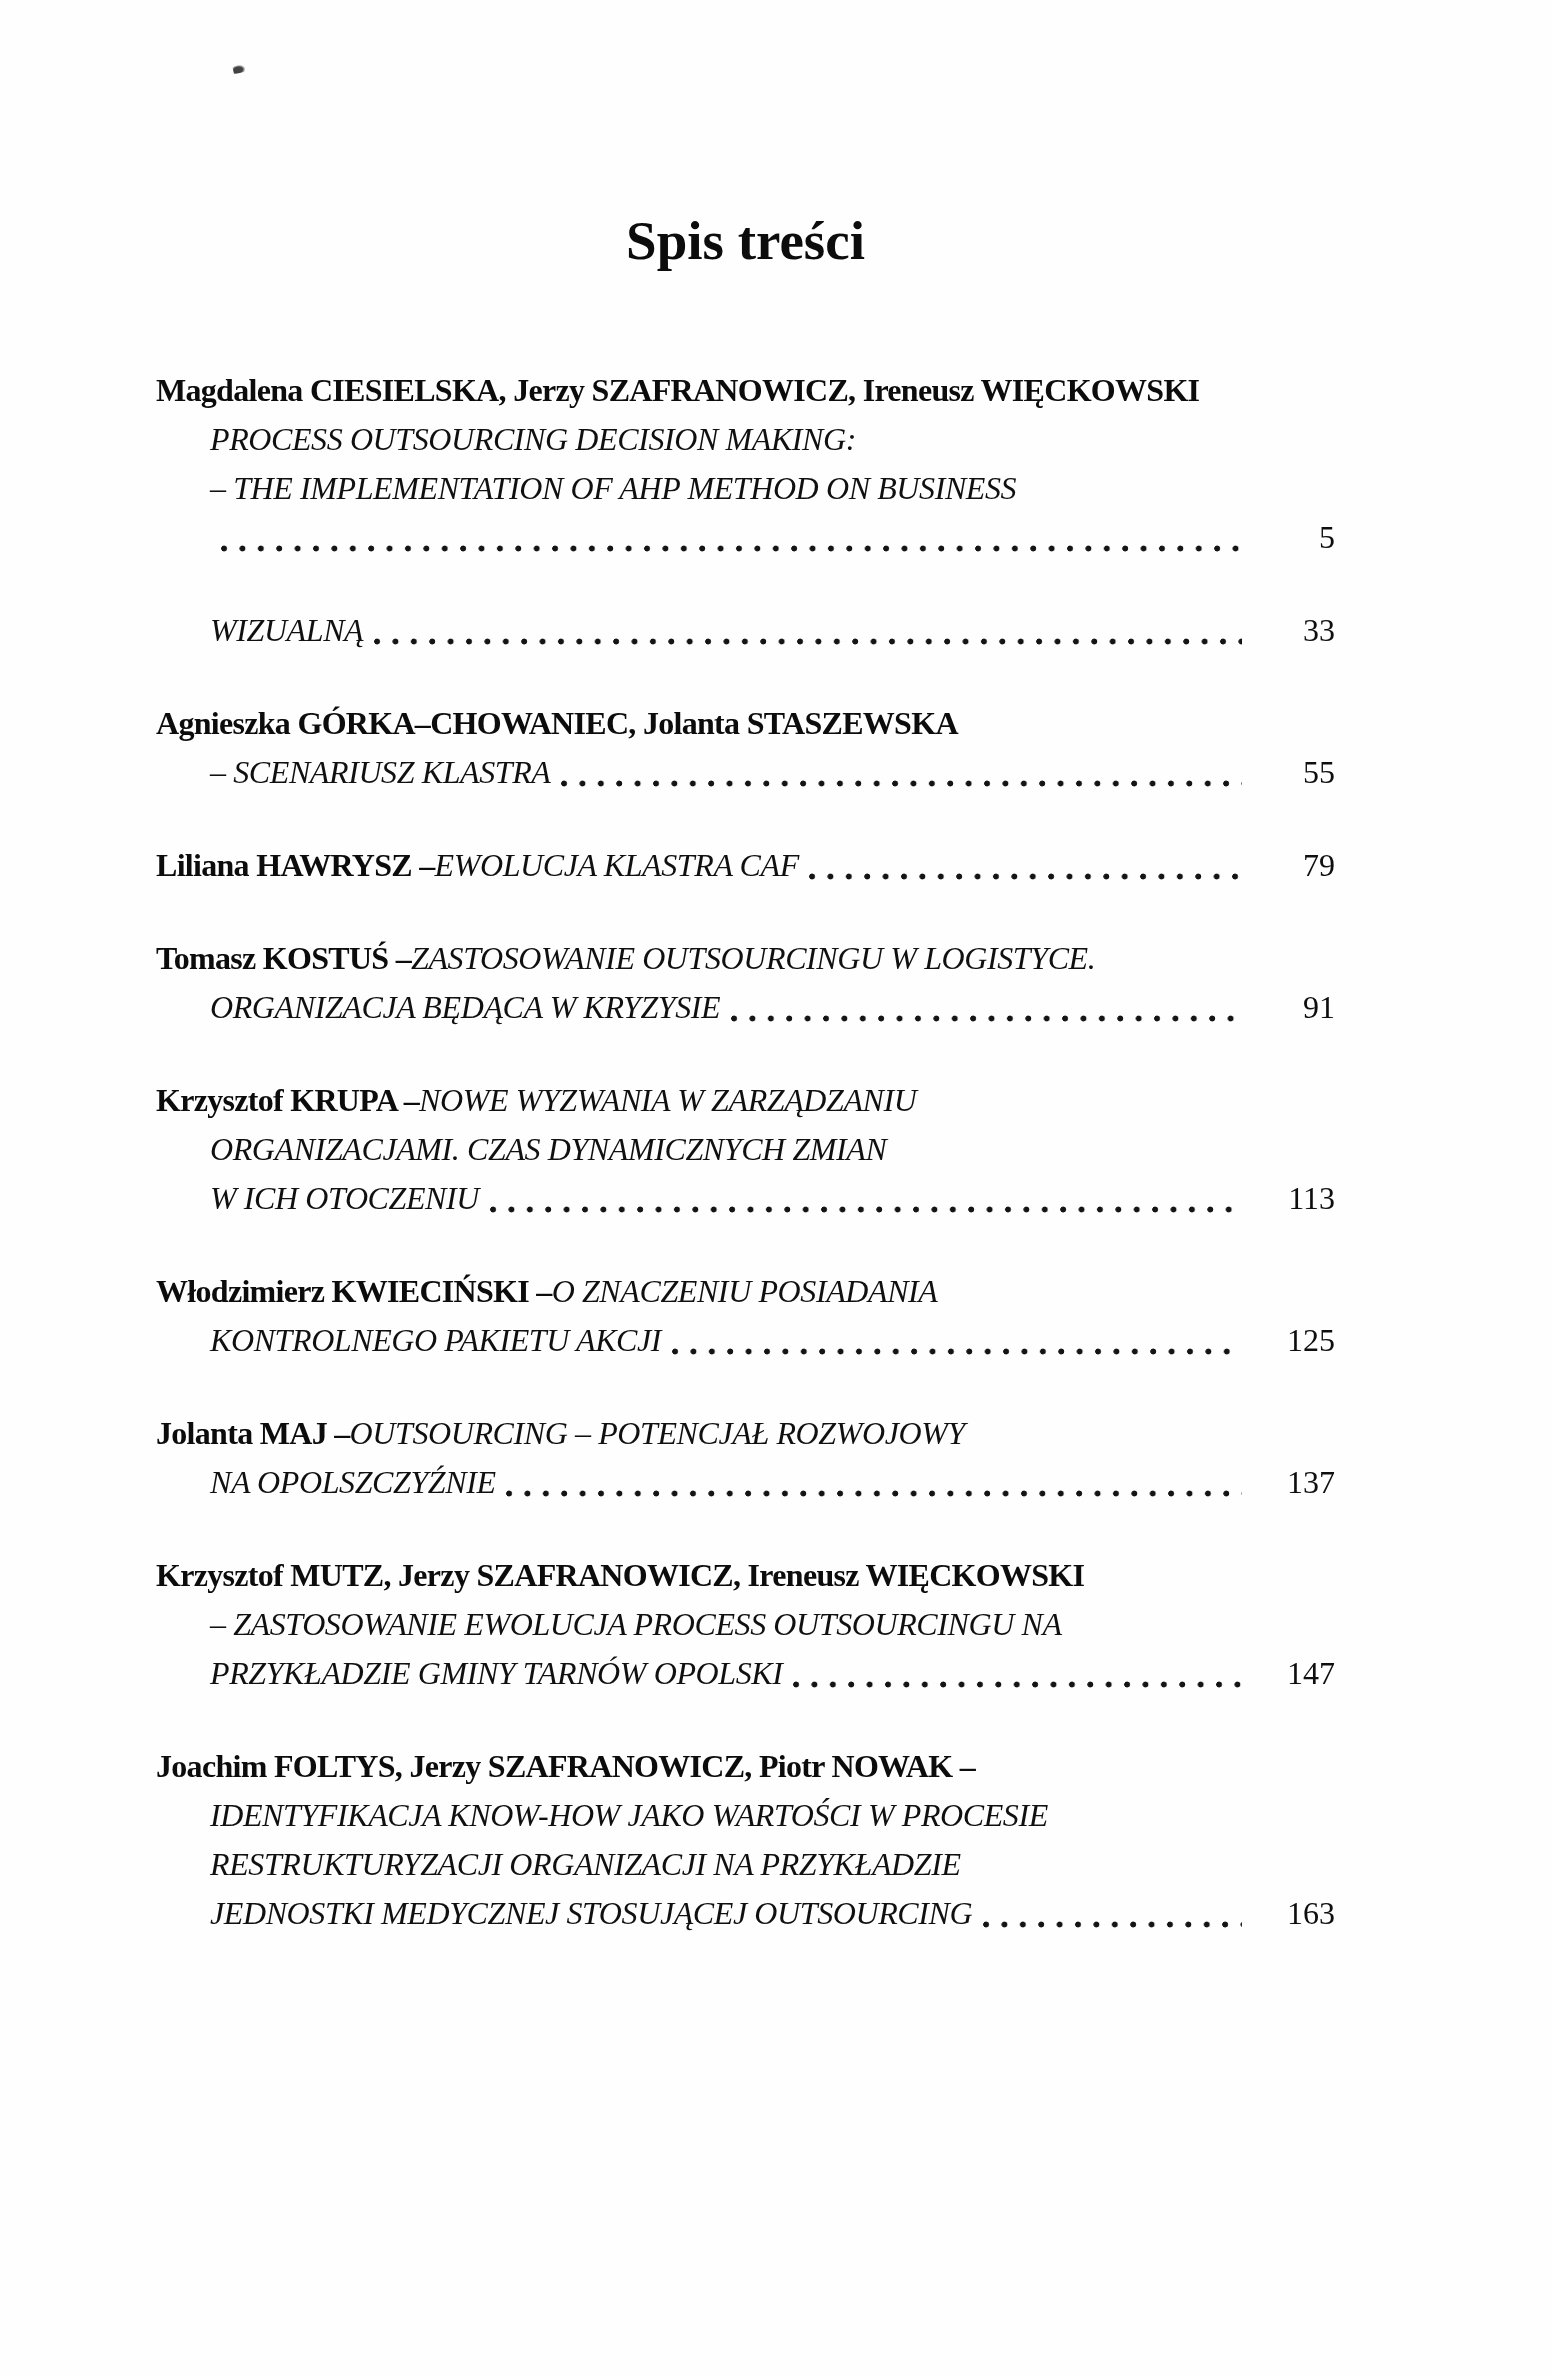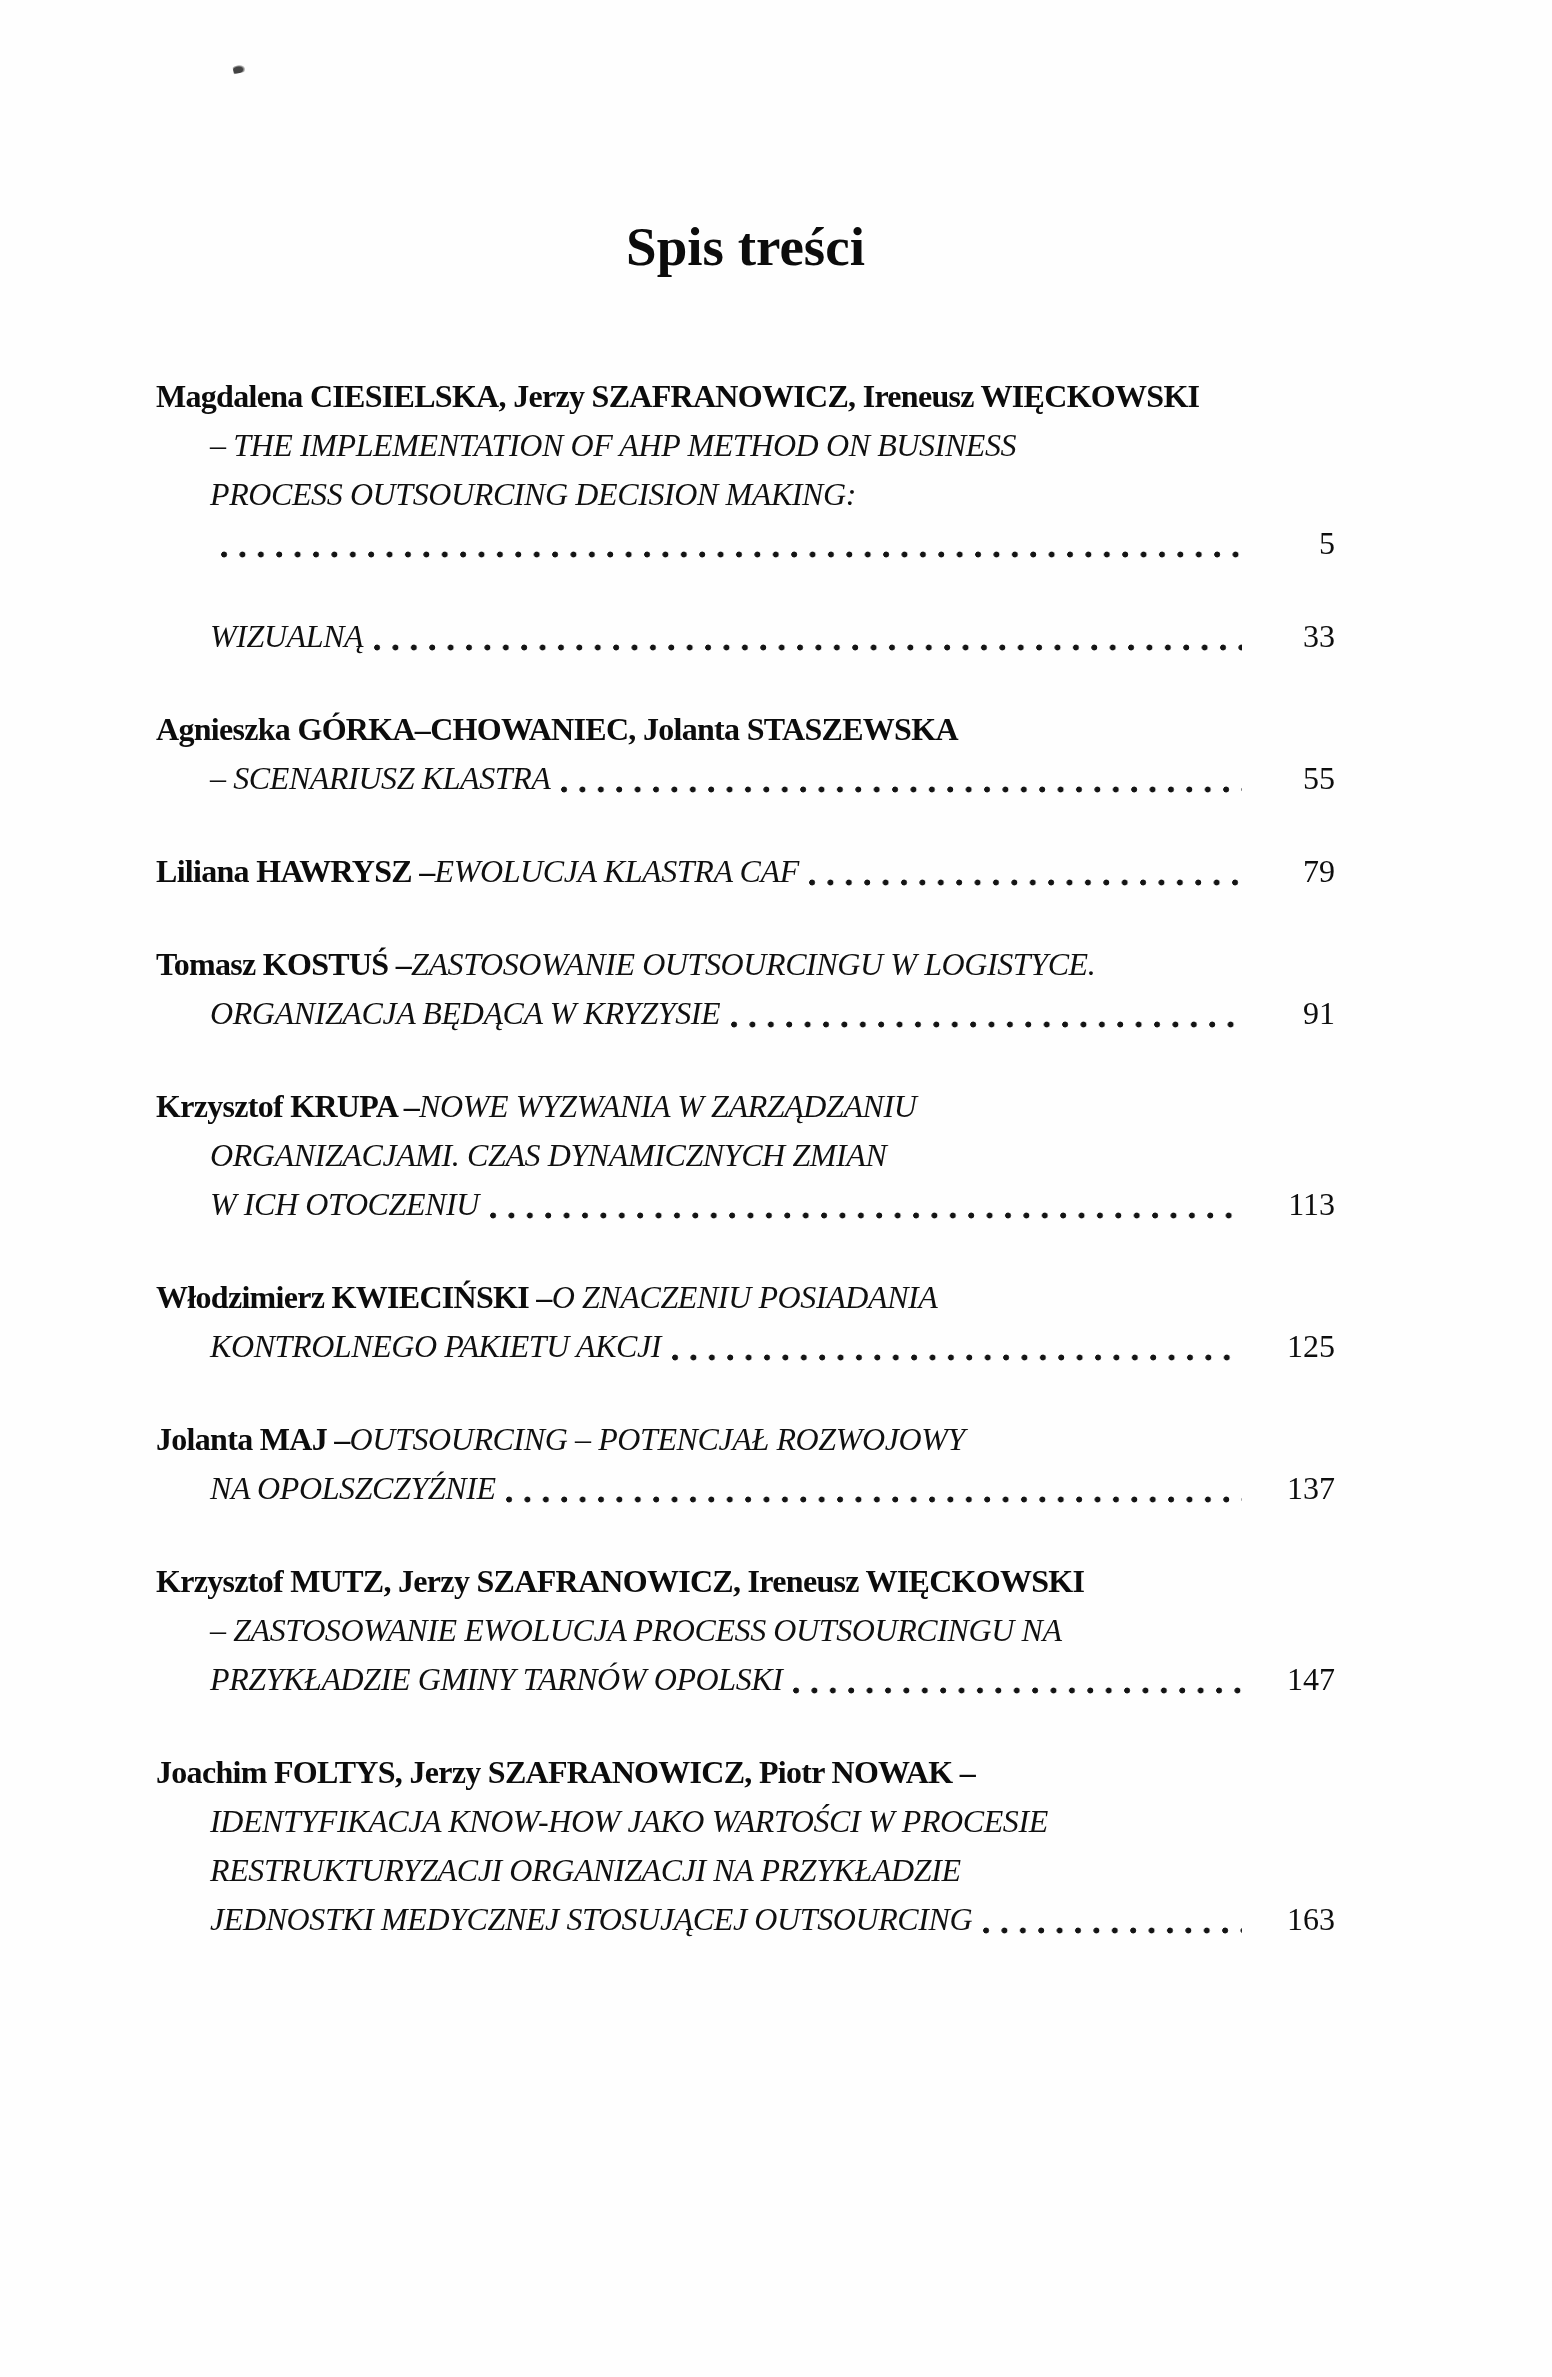--- a/index.html
+++ b/index.html
@@ -18,21 +18,21 @@
     top: 65px;
     width: 12.3px;
     height: 8px;
     background: radial-gradient(ellipse at 40% 60%, #222 45%, rgba(0,0,0,0) 75%);
     transform: rotate(-12deg);
     opacity: .85;
   }
   .content {
     position: absolute;
     left: 156px;
-    top: 217px;
+    top: 211px;
     width: 1179px;
   }
   .page-title {
     margin: 0 0 95px 0;
     text-align: center;
     font-size: 55px;
     line-height: 60px;
     font-weight: 700;
     letter-spacing: 0px;
     color: #0c0c0c;
@@ -82,24 +82,24 @@
 <div class="scan-speck"></div>
 
 <div class="content">
   <h1 class="page-title">Spis treści</h1>
   <div class="toc-list">
       <div class="entry">
         <div class="line">
           <span class="seg-bold">Magdalena CIESIELSKA, Jerzy SZAFRANOWICZ, Ireneusz WIĘCKOWSKI</span>
         </div>
         <div class="line indent">
+          <span class="seg-italic">PROCESS OUTSOURCING DECISION MAKING:</span>
+        </div>
+        <div class="line indent">
           <span class="seg-italic">– THE IMPLEMENTATION OF AHP METHOD ON BUSINESS</span>
-        </div>
-        <div class="line indent">
-          <span class="seg-italic">PROCESS OUTSOURCING DECISION MAKING:</span>
         </div>
         <div class="line indent">
           <span class="leader"></span>
           <span class="pagenum">5</span>
         </div>
       </div>
       <div class="entry">
         <div class="line indent">
           <span class="seg-italic">WIZUALNĄ</span>
           <span class="leader"></span>

